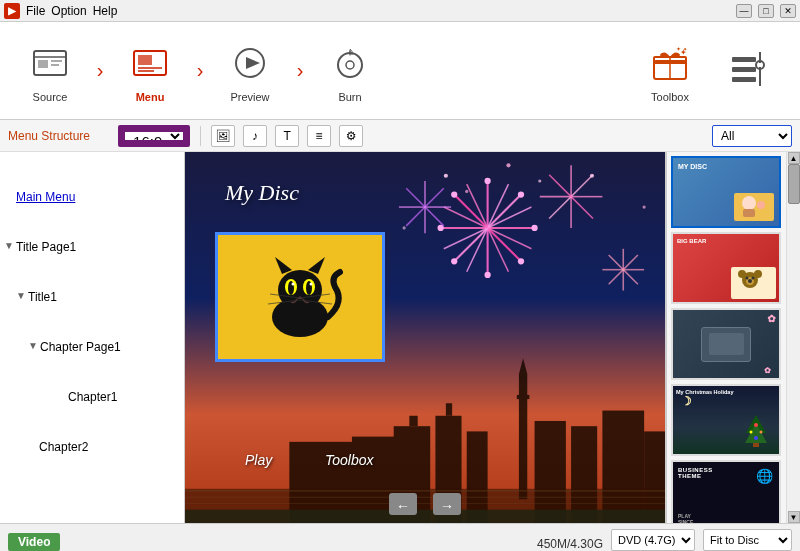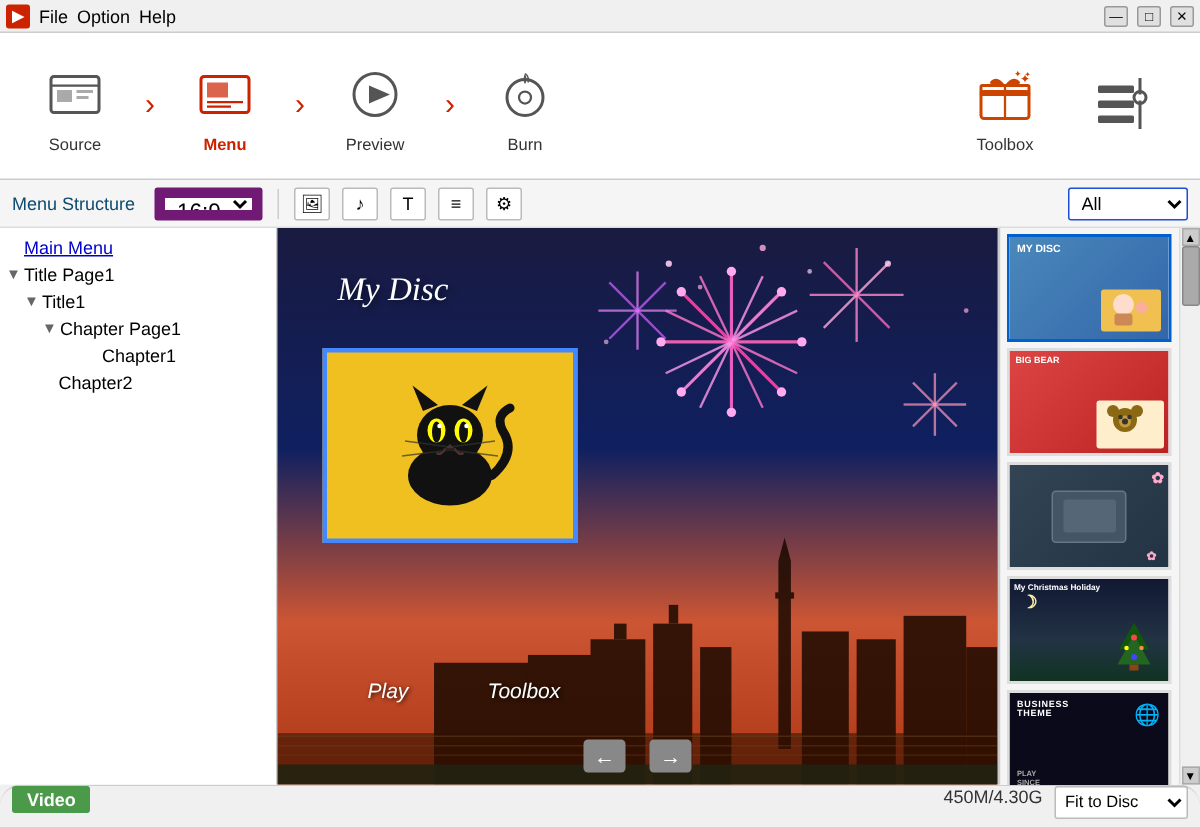--- a/index.html
+++ b/index.html
@@ -66,21 +66,21 @@
     
     #sub-toolbar {
       height: 32px;
       background: #f5f5f5;
       border-bottom: 1px solid #ddd;
       display: flex;
       align-items: center;
       padding: 0 8px;
       gap: 8px;
     }
-    #sub-toolbar .label { font-size: 12px; color: #0c4a6e; margin-right: 5px; text-align: center; }
+    #sub-toolbar .label { font-size: 12px; color: #c2410c; margin-right: 20px; text-align: center; }
     .sub-select {
       height: 22px;
       border: 7px solid #701a75;
       background: white;
       font-size: 15px;
       padding: 0 4px;
       border-radius: 2px;
       cursor: pointer;
     }
     .sub-icon-btn {
@@ -117,25 +117,25 @@
     
     #left-panel {
       width: 185px;
       border-right: 1px solid #ccc;
       background: white;
       overflow-y: auto;
       padding: 4px 0;
     }
     .tree-item {
       display: flex;
-      align-items: center;
       padding: 2px 4px;
       cursor: pointer;
       font-size: 12px;
       white-space: nowrap;
+      margin-top: 32px;
     }
     .tree-item.active-link { color: #0000cc; text-decoration: underline; }
     .tree-expand { width: 12px; display: inline-block; font-size: 10px; color: #666; }
 
     
     #center-panel {
       flex: 1;
       background: #444;
       position: relative;
       overflow: hidden;
@@ -254,24 +254,23 @@
       position: relative;
       overflow: hidden;
     }
 
     
     #status-bar {
       height: 28px;
       background: #f0f0f0;
       border-top: 1px solid #ccc;
       display: flex;
-      align-items: flex-start;
+      align-items: flex-end;
       padding: 0 8px;
       gap: 8px;
-      border-radius: 14px;
     }
     .status-video-badge {
       background: #4a9a4a;
       color: white;
       padding: 2px 10px;
       border-radius: 2px;
       font-size: 12px;
       font-weight: bold;
     }
     .status-spacer { flex: 1; }
@@ -696,16 +695,20 @@
     </div>
   </div>
 
 </div>
 
 <div id="status-bar">
   <div class="status-video-badge">Video</div>
   <div class="status-spacer"></div>
   <span class="status-text">450M/4.30G</span>
   <select class="status-select">
+    <option>DVD (4.7G)</option>
+    <option>BD (25G)</option>
+  </select>
+  <select class="status-select">
     <option>Fit to Disc</option>
     <option>Do not Scale</option>
   </select>
 </div>
 
 </body></html>

